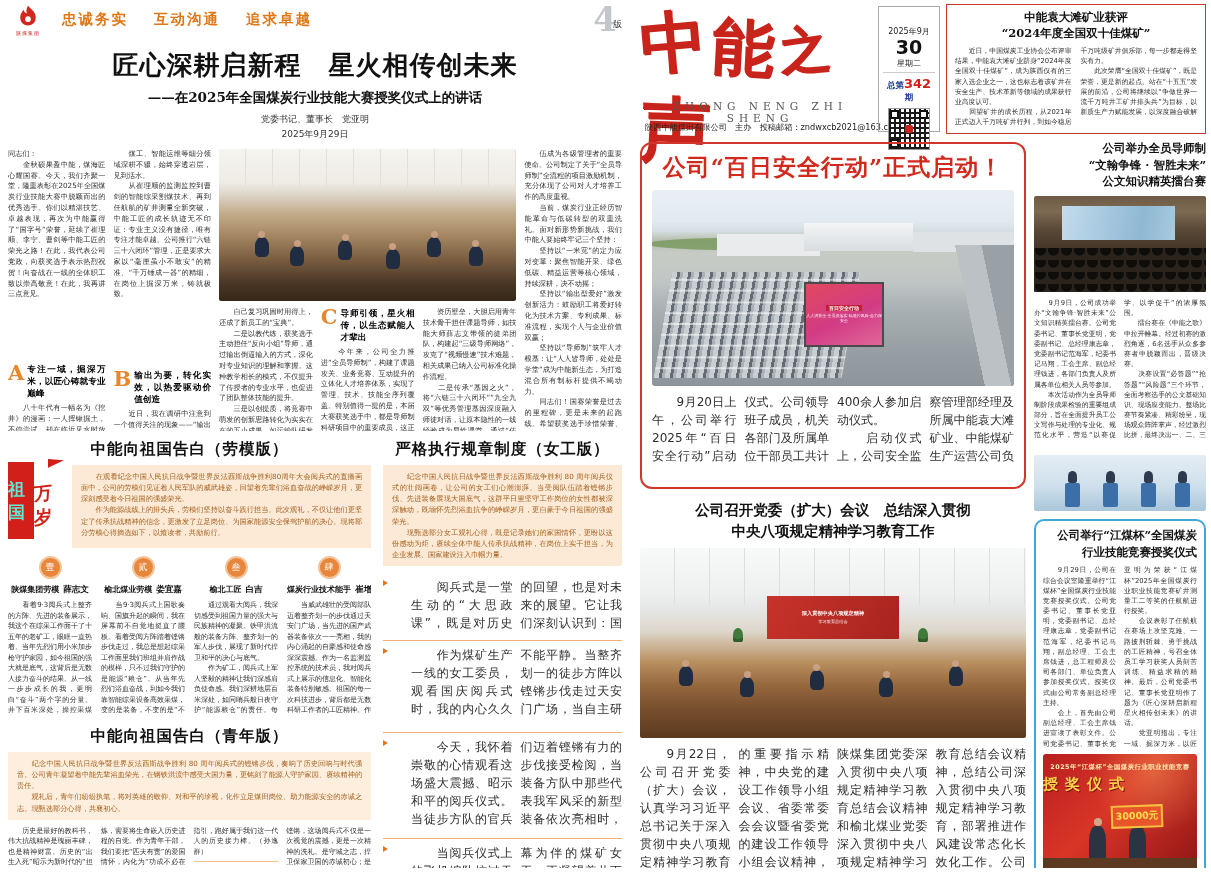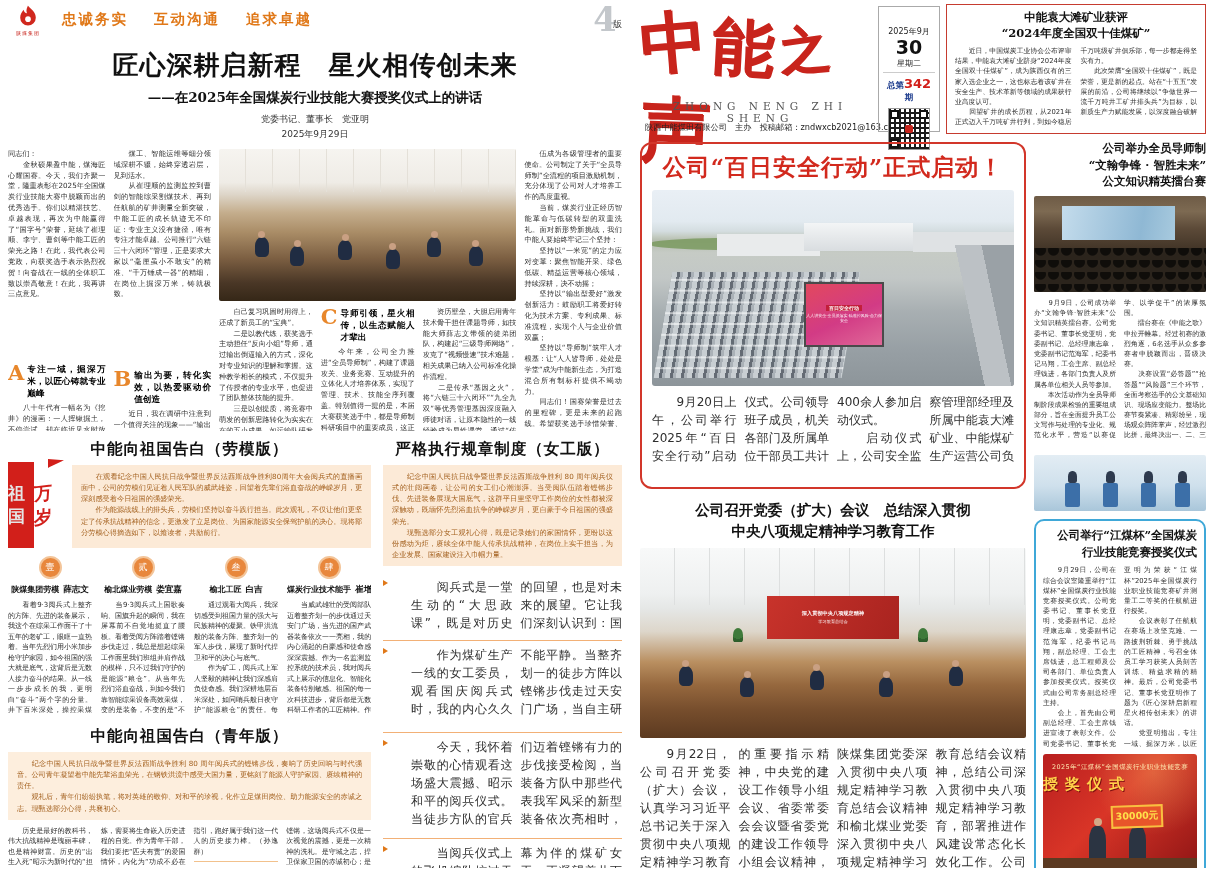--- a/index.html
+++ b/index.html
@@ -49,21 +49,21 @@
   .fig:before{content:"";position:absolute;left:50%;top:-6px;margin-left:-3.5px;width:7px;height:7px;border-radius:50%;background:#c9a083;}
 
   
   .tribute{display:flex;gap:12px;margin-top:8px;height:458px;overflow:hidden;}
   .trib-left{flex:1.52;display:flex;flex-direction:column;overflow:hidden;}
   .trib-right{flex:1;overflow:hidden;}
   .trib-title{font-size:15.5px;font-weight:bold;text-align:center;color:#111;letter-spacing:1px;}
   .intro-box{background:#fcead7;color:#a3601e;font-size:7.2px;line-height:1.55;padding:6px 9px;margin-top:5px;}
   .laomo-head{display:flex;gap:8px;}
   .stamp{width:56px;height:86px;position:relative;display:flex;flex-shrink:0;margin-top:2px;}
-  .stamp-red{width:26px;height:86px;background:#d21f1a;color:#e5e5e5;display:flex;flex-direction:column;
+  .stamp-red{width:26px;height:77px;background:#d21f1a;color:#5eead4;display:flex;flex-direction:column;
      align-items:center;justify-content:center;font-size:17px;font-weight:bold;font-family:"DejaVu Serif",serif;}
   .stamp-side{width:26px;color:#d21f1a;display:flex;flex-direction:column;align-items:center;justify-content:center;
      font-size:18px;font-weight:bold;font-family:"DejaVu Serif",serif;transform:skewY(-6deg);}
   .stamp-flag{position:absolute;right:0;top:-3px;width:16px;height:9px;background:#d21f1a;
      clip-path:polygon(0 0,100% 15%,10% 90%,0 100%);}
   .laomo-entries{display:flex;gap:9px;margin-top:8px;flex:1;overflow:hidden;}
   .lm-entry{flex:1;overflow:hidden;}
   .seal{width:19px;height:19px;border-radius:50%;background:#e8873c;border:2px solid #f3c59a;color:#fff;
         font-size:9px;line-height:19px;text-align:center;margin:0 auto 5px;}
   .lm-name{text-align:center;font-size:8px;font-weight:bold;color:#111;margin-bottom:4px;white-space:nowrap;}
@@ -161,21 +161,21 @@
   .ph-podium{position:relative;height:56px;margin-top:5px;overflow:hidden;border-radius:2px;
      background:linear-gradient(#e3edf4 0%,#cfe0ec 55%,#a9c6da 100%);}
   .pod{position:absolute;bottom:4px;width:15px;height:24px;background:#3c6fa8;border-radius:2px;}
   .pod:before{content:"";position:absolute;left:3px;top:-12px;width:9px;height:12px;background:#2e3a4e;border-radius:45% 45% 20% 20%;}
 
   .bluebox{border:2px solid #3fa8d8;border-radius:10px;padding:6px 7px;margin-top:8px;box-sizing:border-box;}
   .jm-body{height:184px;margin-top:5px;}
   .ph-award{position:relative;height:118px;margin-top:5px;border-radius:3px;overflow:hidden;
      background:radial-gradient(circle at 72% 16%,rgba(255,220,120,.28),transparent 42%),
                 linear-gradient(135deg,#b81f1f 0%,#d93527 45%,#8f1515 100%);}
-  .aw-l1{color:#ffe9b0;font-size:6.4px;font-weight:normal;text-align:center;margin-top:9px;letter-spacing:.5px;}
+  .aw-l1{color:#ffe9b0;font-size:6.4px;font-weight:bold;text-align:center;margin-top:9px;letter-spacing:.5px;}
   .aw-l2{color:#ffd24a;font-size:15px;font-weight:bold;text-align:left;letter-spacing:7px;margin-top:3px;
          font-family:"DejaVu Serif",serif;text-shadow:1px 1px 0 #7e1010;}
   .aw-fig{position:absolute;bottom:10px;width:17px;height:36px;background:#2b3442;border-radius:40% 40% 8% 8%;}
   .aw-fig:before{content:"";position:absolute;left:50%;top:-8px;margin-left:-4px;width:8px;height:8px;border-radius:50%;background:#d3a887;}
   .aw-check{position:absolute;right:22%;bottom:38%;width:48px;height:19px;background:#e8552a;border:2px solid #f8c040;
      color:#ffe14a;font-size:9.5px;font-weight:bold;display:flex;align-items:center;justify-content:center;transform:rotate(-2deg);}
   .aw-table{position:absolute;bottom:0;width:100%;height:12%;background:#5c3a22;}
 </style>
 </head>
 <body>

